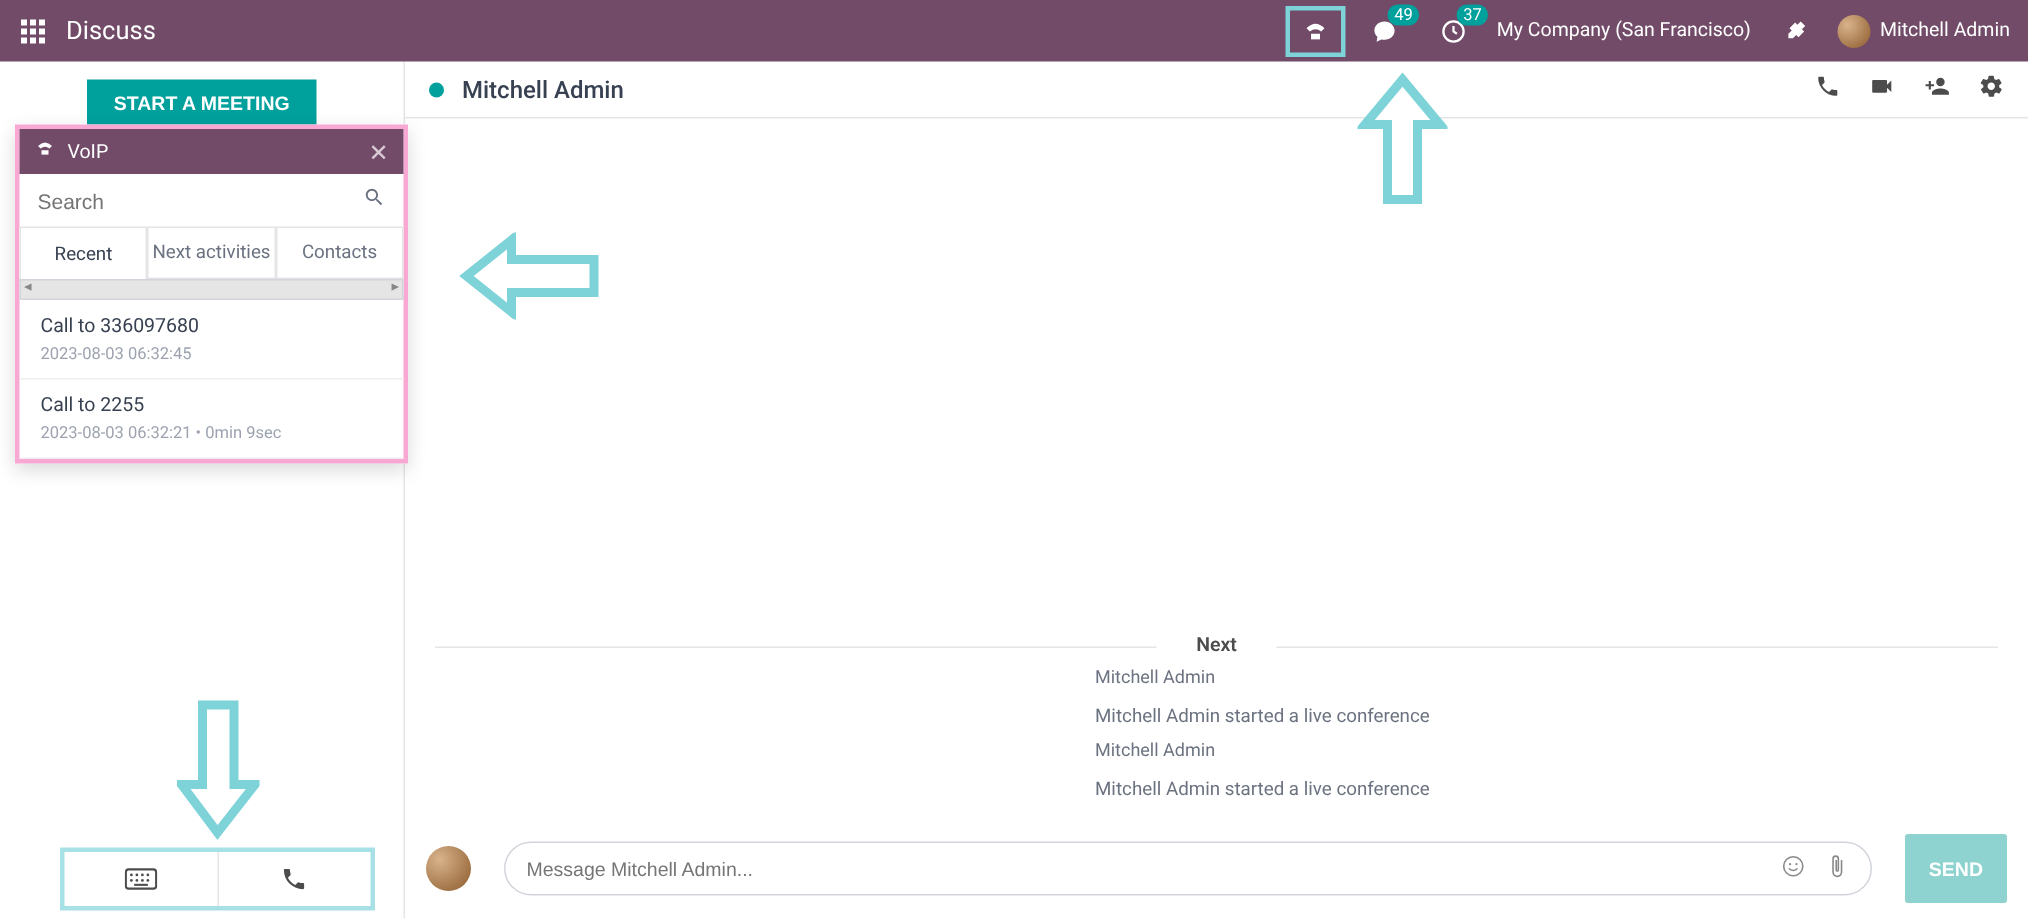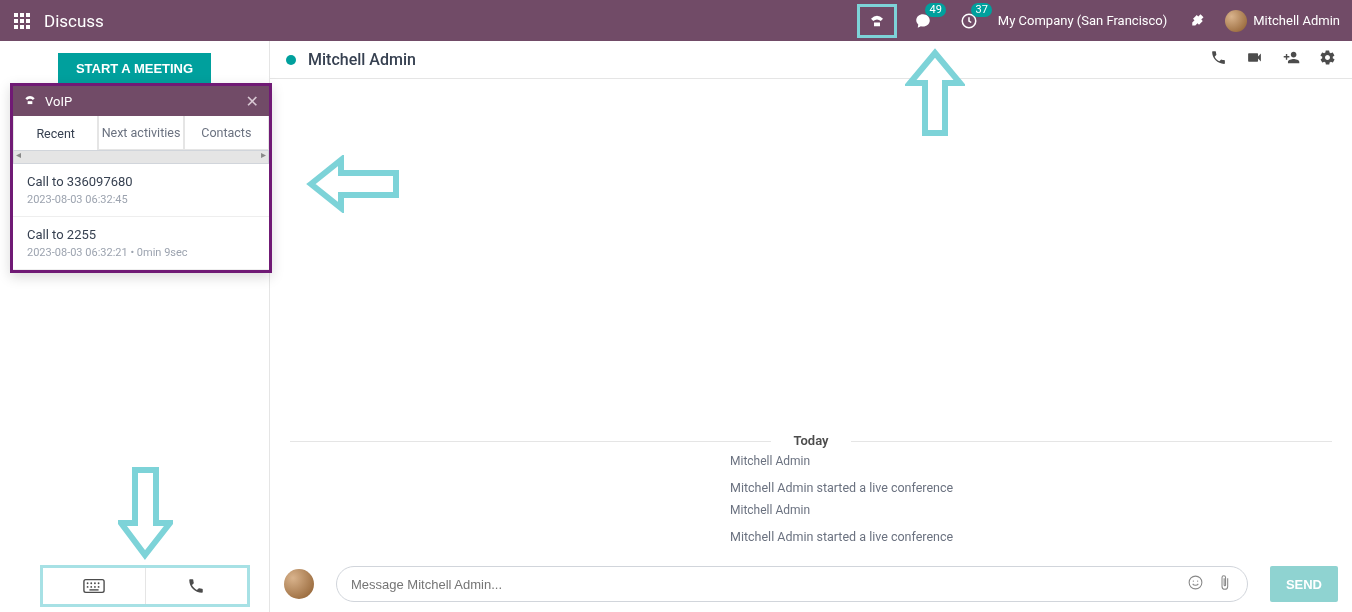--- a/index.html
+++ b/index.html
@@ -40,24 +40,24 @@
   .msg-block { margin: 4px 0 8px; padding-left: 440px; }
   .msg-author { font-size: 12px; color: #6b7280; }
   .msg-text { font-size: 12.5px; color: #6b7280; margin-top: 12px; }
 
   .chat-compose { display: flex; align-items: center; padding: 10px 14px; gap: 22px; }
   .compose-avatar { width: 30px; height: 30px; border-radius: 50%; background: radial-gradient(circle at 30% 30%, #d9b38c, #8b5a2b); }
   .compose-input-wrap { flex: 1; border: 1px solid #d1d5db; border-radius: 18px; height: 36px; display: flex; align-items: center; padding: 0 14px; }
   .compose-input { flex: 1; border: none; outline: none; font-size: 13px; color: #374151; background: transparent; }
   .compose-icons { display: flex; gap: 12px; align-items: center; }
   .compose-icons svg { fill: #888; cursor: pointer; }
-  .send-btn { background: #8fd3d1; color: #fff; border: none; height: 36px; padding: 0 16px; font-size: 13px; font-weight: 600; border-radius: 2px; cursor: pointer; text-align: right; }
-
-  
-  .voip-panel { position: absolute; left: 10px; top: 83px; width: 262px; background: #fff; border: 3px solid #701a75; box-shadow: 0 4px 12px rgba(0,0,0,0.15); z-index: 200; }
+  .send-btn { background: #8fd3d1; color: #fff; border: none; height: 46px; padding: 0 16px; font-size: 13px; font-weight: 600; border-radius: 2px; cursor: pointer; text-align: right; }
+
+  
+  .voip-panel { position: absolute; left: 10px; top: 83px; width: 262px; background: #fff; border: 3px solid #f9a8d4; box-shadow: 0 4px 12px rgba(0,0,0,0.15); z-index: 200; }
   .voip-header { height: 30px; background: #714B67; color: #fff; display: flex; align-items: center; padding: 0 10px; font-size: 13px; }
   .voip-header .voip-phone-icon { margin-right: 8px; }
   .voip-header .voip-close { margin-left: auto; cursor: pointer; font-size: 16px; color: #d9c9d4; }
   .voip-search { height: 36px; display: flex; align-items: center; padding: 0 12px; border-bottom: 1px solid #e5e5e5; }
   .voip-search input { flex: 1; border: none; outline: none; font-size: 14px; color: #374151; }
   .voip-search svg { fill: #6b7280; }
   .voip-tabs { display: flex; height: 34px; font-size: 12.5px; }
   .voip-tabs .tab { flex:1; display:flex; align-items:center; justify-content:center; border:1px solid #e5e5e5; border-top:none; cursor:pointer; color:#6b7280; }
   .voip-tabs .tab.active { background:#fff; border-bottom:none; color:#374151; }
   .voip-scroll-strip { height: 14px; background: #e5e5e5; border:1px solid #d1d5db; position: relative; }
@@ -149,21 +149,21 @@
         <span><svg width="19" height="17" viewBox="0 0 24 24">
               <path d="M15 12c2.2 0 4-1.8 4-4s-1.8-4-4-4-4 1.8-4 4 1.8 4 4 4zm-9-2V7H4v3H1v2h3v3h2v-3h3v-2H6zm9 4c-2.7 0-8 1.3-8 4v2h16v-2c0-2.7-5.3-4-8-4z"></path>
             </svg></span>
         <span><svg width="17" height="17" viewBox="0 0 24 24">
               <path d="M19.4 13c0-.3.1-.7.1-1s0-.7-.1-1l2.1-1.6c.2-.1.2-.4.1-.6l-2-3.5c-.1-.2-.4-.3-.6-.2l-2.5 1c-.5-.4-1.1-.7-1.7-1l-.4-2.6c0-.2-.2-.4-.5-.4h-4c-.2 0-.4.2-.5.4l-.4 2.6c-.6.2-1.2.6-1.7 1l-2.5-1c-.2-.1-.5 0-.6.2l-2 3.5c-.1.2-.1.5.1.6L4.6 11c0 .3-.1.7-.1 1s0 .7.1 1l-2.1 1.6c-.2.1-.2.4-.1.6l2 3.5c.1.2.4.3.6.2l2.5-1c.5.4 1.1.7 1.7 1l.4 2.6c0 .2.2.4.5.4h4c.2 0 .4-.2.5-.4l.4-2.6c.6-.2 1.2-.6 1.7-1l2.5 1c.2.1.5 0 .6-.2l2-3.5c.1-.2.1-.5-.1-.6L19.4 13zM12 15.5c-1.9 0-3.5-1.6-3.5-3.5S10.1 8.5 12 8.5s3.5 1.6 3.5 3.5-1.6 3.5-3.5 3.5z"></path>
             </svg></span>
       </div>
     </div>
     <div class="chat-body">
       <div class="chat-messages">
-        <div class="date-sep">Today</div>
+        <div class="date-sep">Next</div>
         <div class="msg-block">
           <div class="msg-author">Mitchell Admin</div>
           <div class="msg-text">Mitchell Admin started a live conference</div>
         </div>
         <div class="msg-block">
           <div class="msg-author">Mitchell Admin</div>
           <div class="msg-text">Mitchell Admin started a live conference</div>
         </div>
       </div>
     </div>
@@ -192,20 +192,26 @@
   <div class="voip-header">
     <span class="voip-phone-icon">
       <svg width="14" height="12" viewBox="0 0 24 18" fill="#fff">
           <path d="M4 6 Q12 -2 20 6 L17 9 Q12 5 7 9 Z"></path>
           <rect x="8" y="11" width="8" height="5"></rect>
         </svg>
     </span>
     <span>VoIP</span>
     <span class="voip-close">✕</span>
   </div>
+  <div class="voip-search">
+    <input placeholder="Search" style="">
+    <span><svg width="15" height="15" viewBox="0 0 24 24">
+          <path d="M15.5 14h-.8l-.3-.3c1-1.1 1.6-2.6 1.6-4.2C16 6 13 3 9.5 3S3 6 3 9.5 6 16 9.5 16c1.6 0 3.1-.6 4.2-1.6l.3.3v.8l5 5 1.5-1.5-5-5zm-6 0C7 14 5 12 5 9.5S7 5 9.5 5 14 7 14 9.5 12 14 9.5 14z"></path>
+        </svg></span>
+  </div>
   <div class="voip-tabs">
     <div class="tab active">Recent</div>
     <div class="tab">Next activities</div>
     <div class="tab">Contacts</div>
   </div>
   <div class="voip-scroll-strip"></div>
   <div class="voip-list">
     <div class="voip-item">
       <div class="title">Call to 336097680</div>
       <div class="sub">2023-08-03 06:32:45</div>

